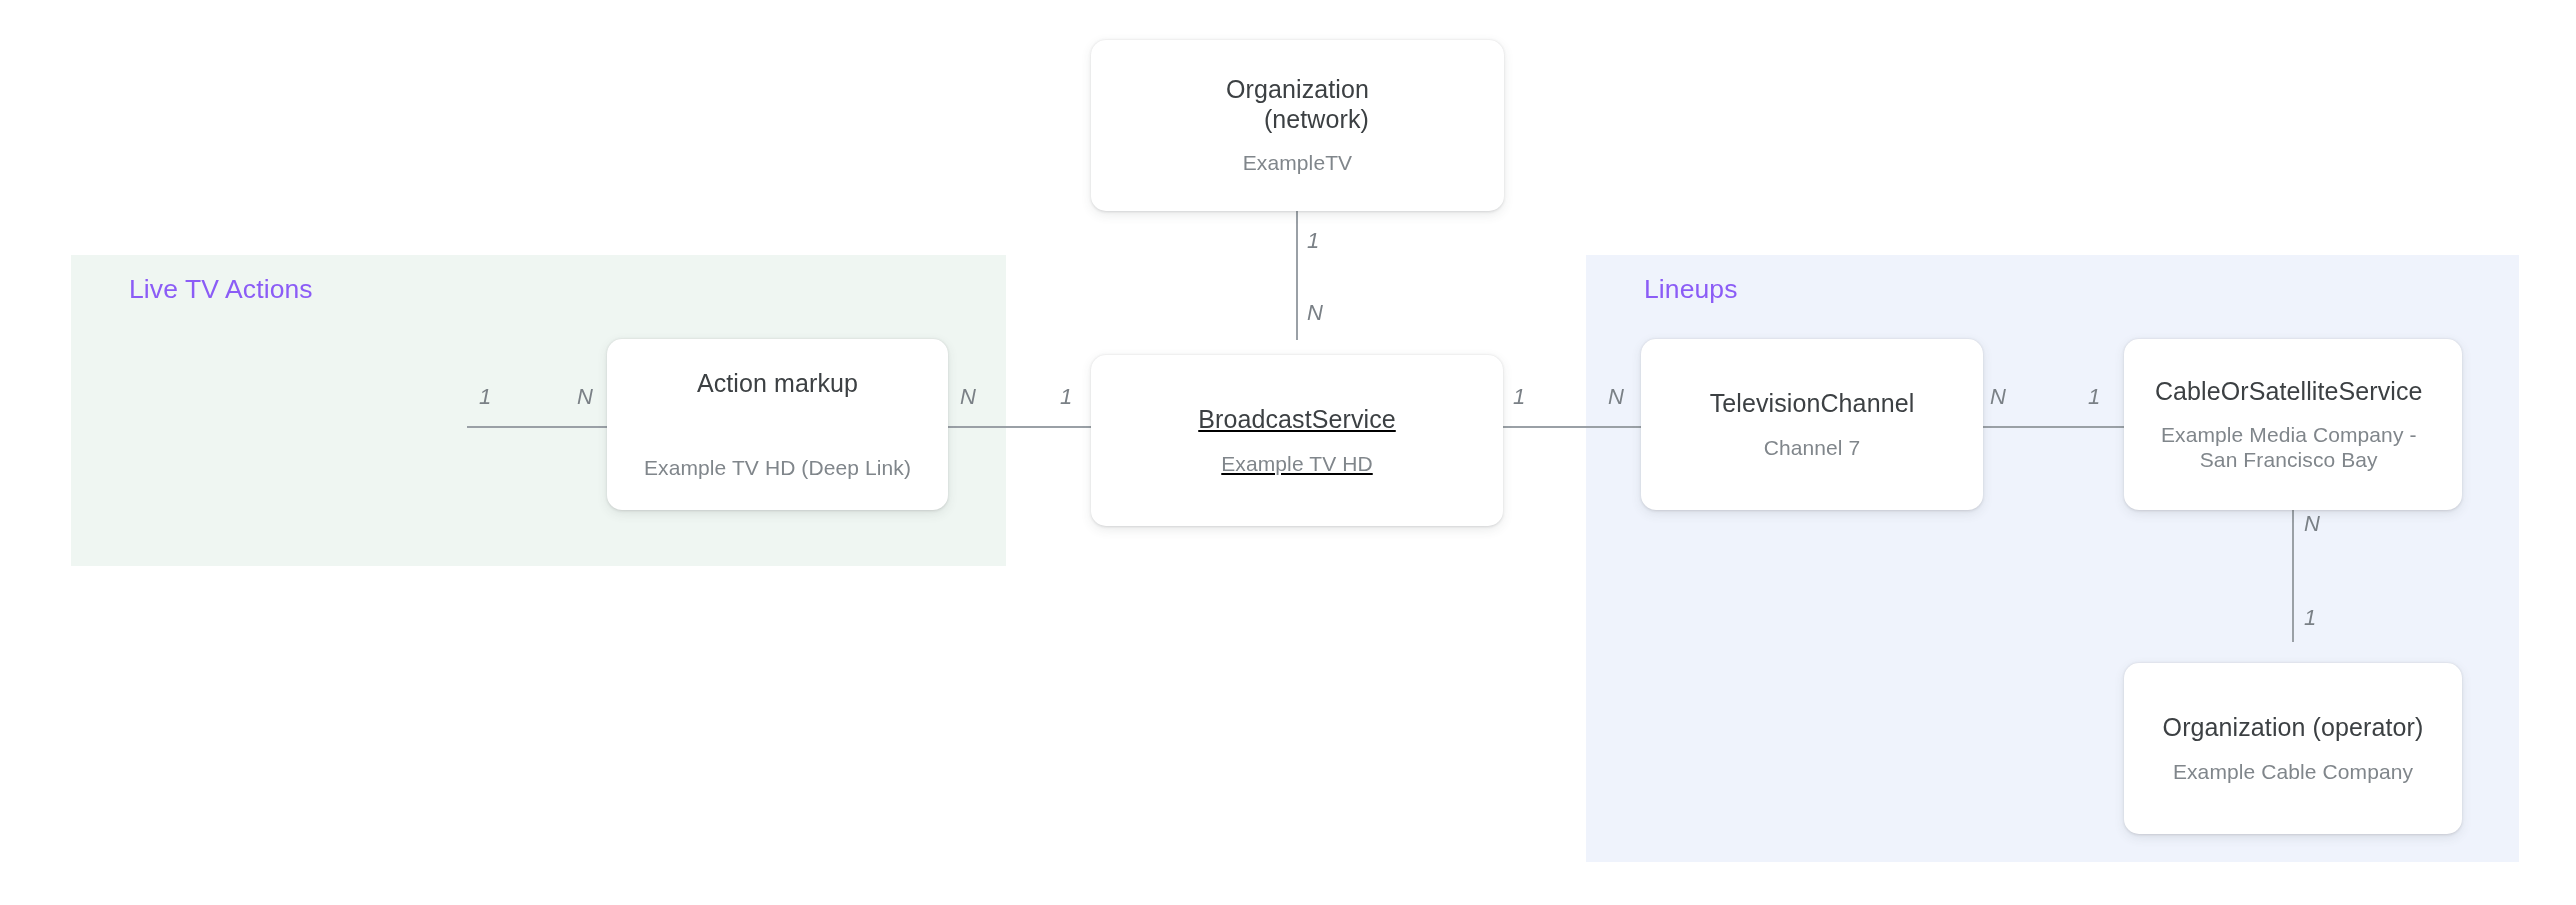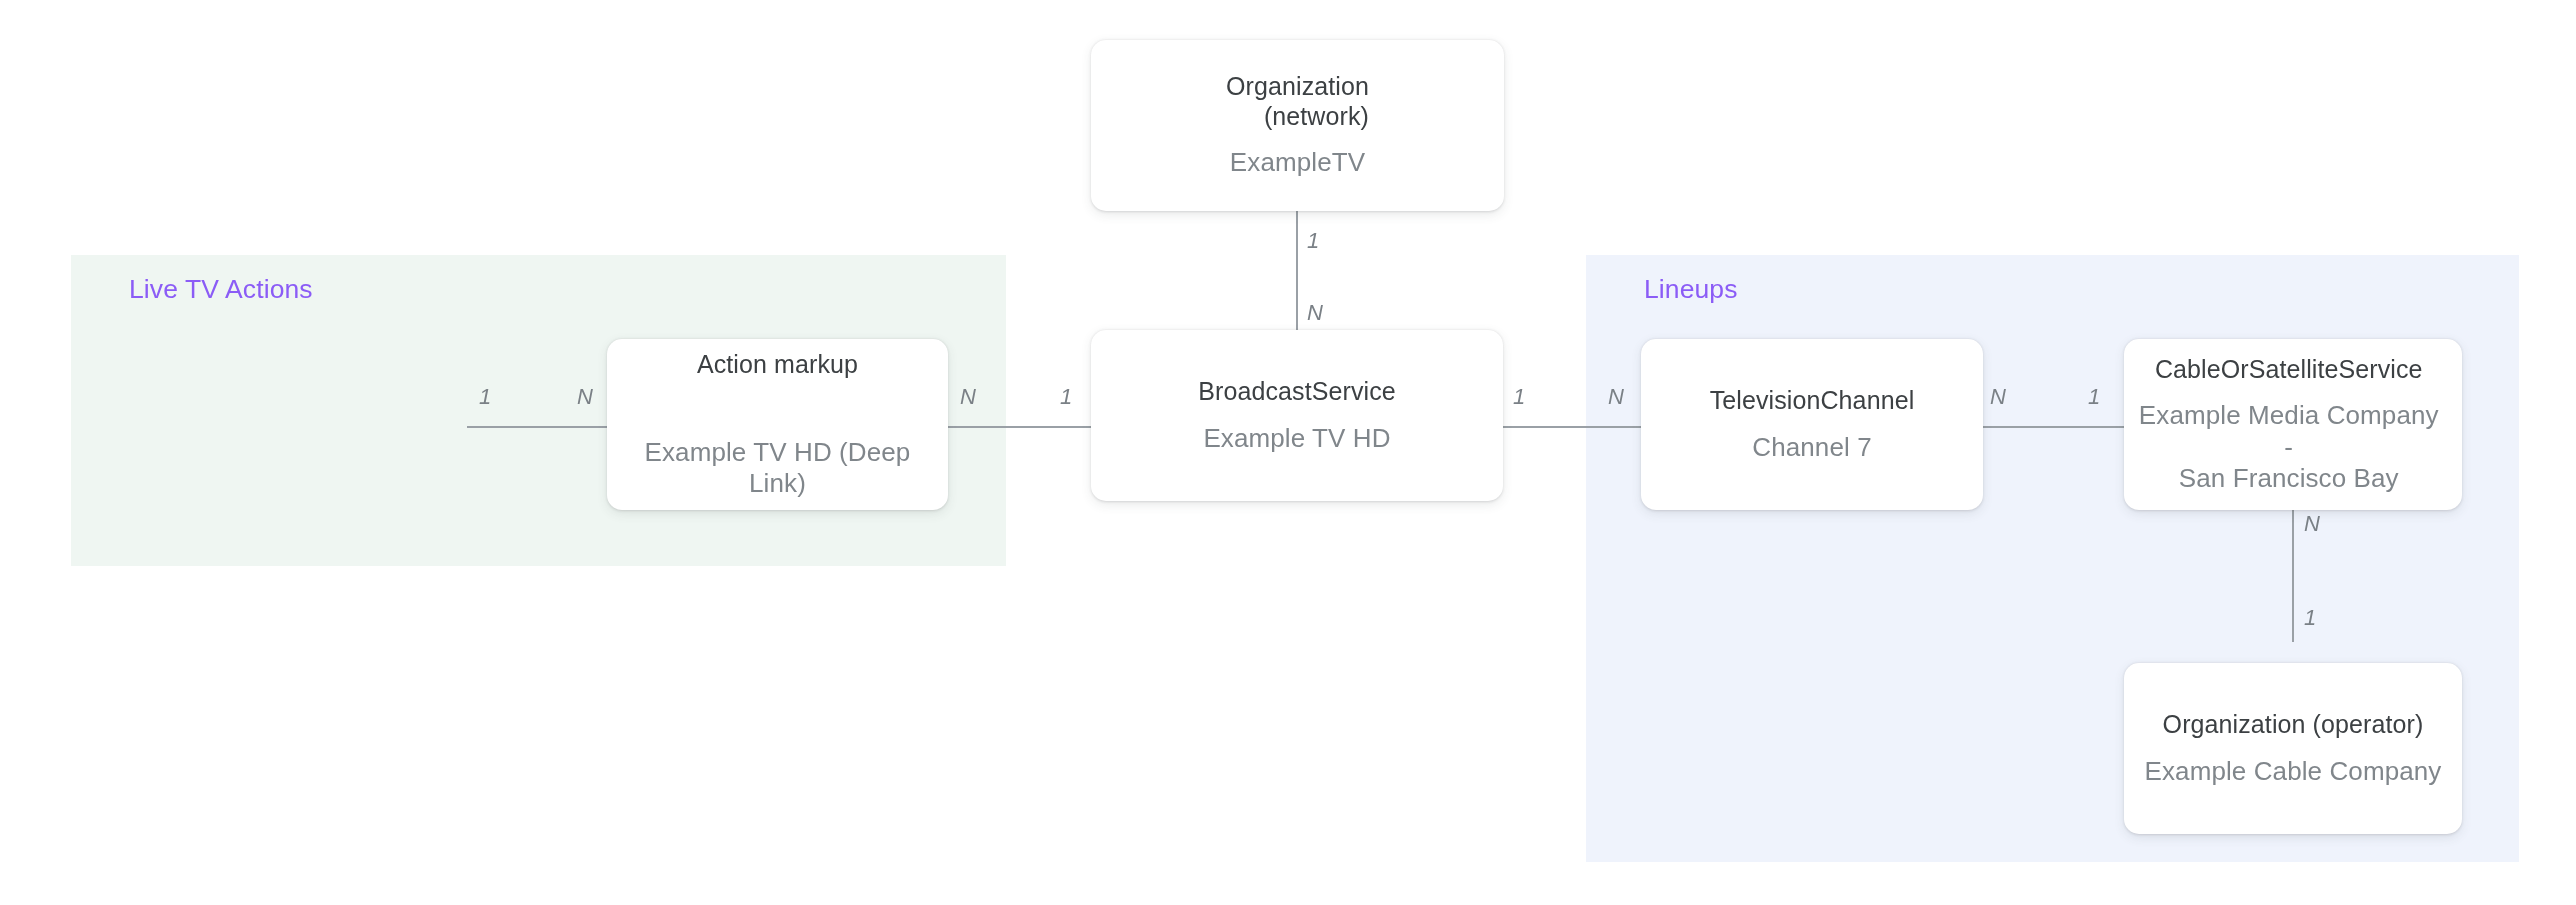--- a/index.html
+++ b/index.html
@@ -46,21 +46,21 @@
     box-sizing:border-box;
     padding:8.8px 19.5px;
   }
   .node-title{
     font-size:25px;line-height:1.18;
     color:#3c4043;text-align:right;
     letter-spacing:0.1px;
   }
   .node-subtitle{
     margin-top:16px;
-    font-size:26px;line-height:1.2;
+    font-size:21px;line-height:1.2;
     color:#80868b;text-align:center;
     letter-spacing:0.1px;
   }
 </style>
 </head>
 <body>
 
 <div id="stage">
 
   <div class="group" id="group-live-tv-actions">
@@ -114,21 +114,21 @@
     </div>
     <div class="node-subtitle">ExampleTV</div>
   </div>
 
 
   <div class="node" id="node-action-markup" style="left:607px;top:339px;width:341px;height:171px;gap:41px;">
     <div class="node-title">Action markup</div>
     <div class="node-subtitle">Example TV HD (Deep Link)</div>
   </div>
 
-  <div class="node" id="node-broadcast-service" style="left:1091px;top:330px;width:412px;height:171px;">
+  <div class="node" id="node-broadcast-service" style="left:1091px;top:355px;width:412px;height:171px;text-decoration:underline;">
     <div class="node-title">BroadcastService</div>
     <div class="node-subtitle">Example TV HD</div>
   </div>
 
   <div class="node" id="node-television-channel" style="left:1641px;top:339px;width:342px;height:171px;">
     <div class="node-title">TelevisionChannel</div>
     <div class="node-subtitle">Channel 7</div>
   </div>
 
   <div class="node" id="node-cable-or-satellite-service" style="left:2124px;top:339px;width:338px;height:171px;padding-left:11px;">

